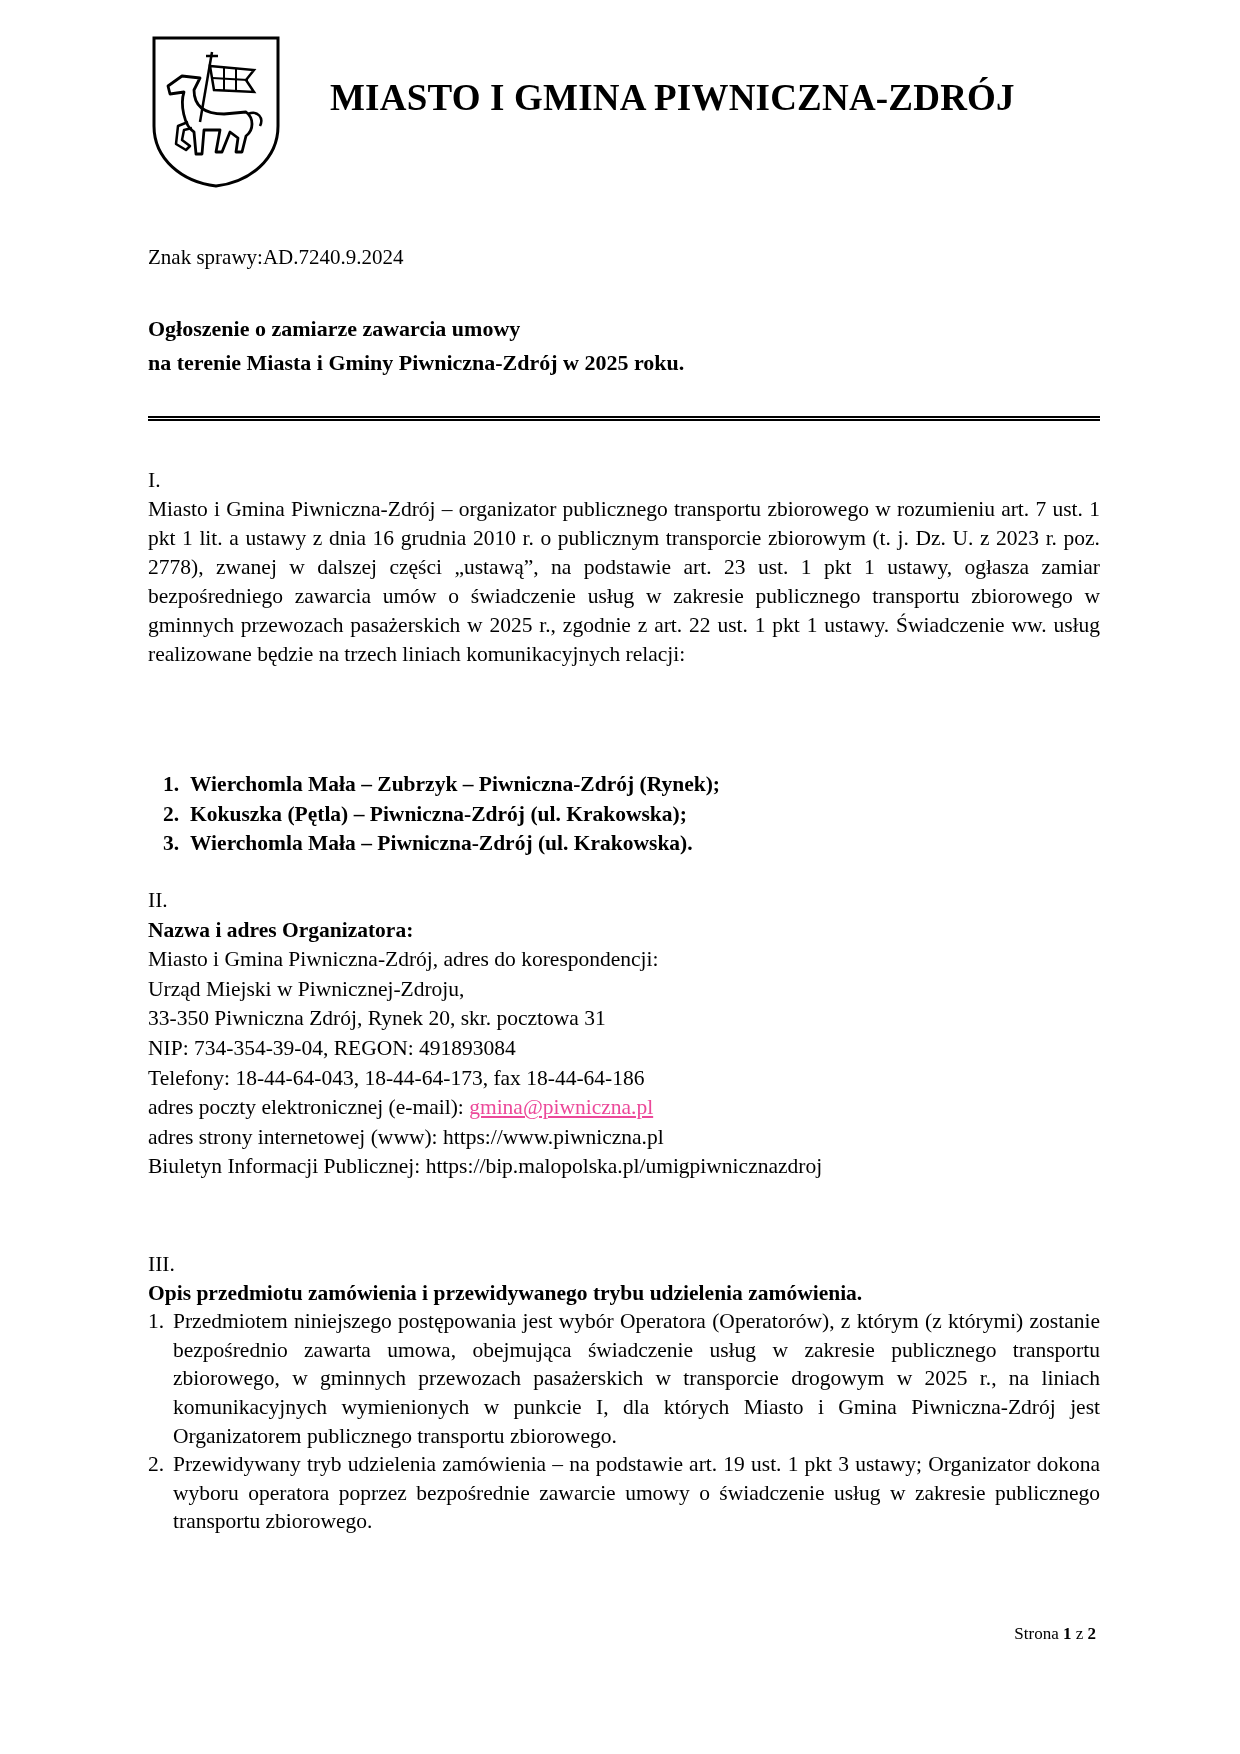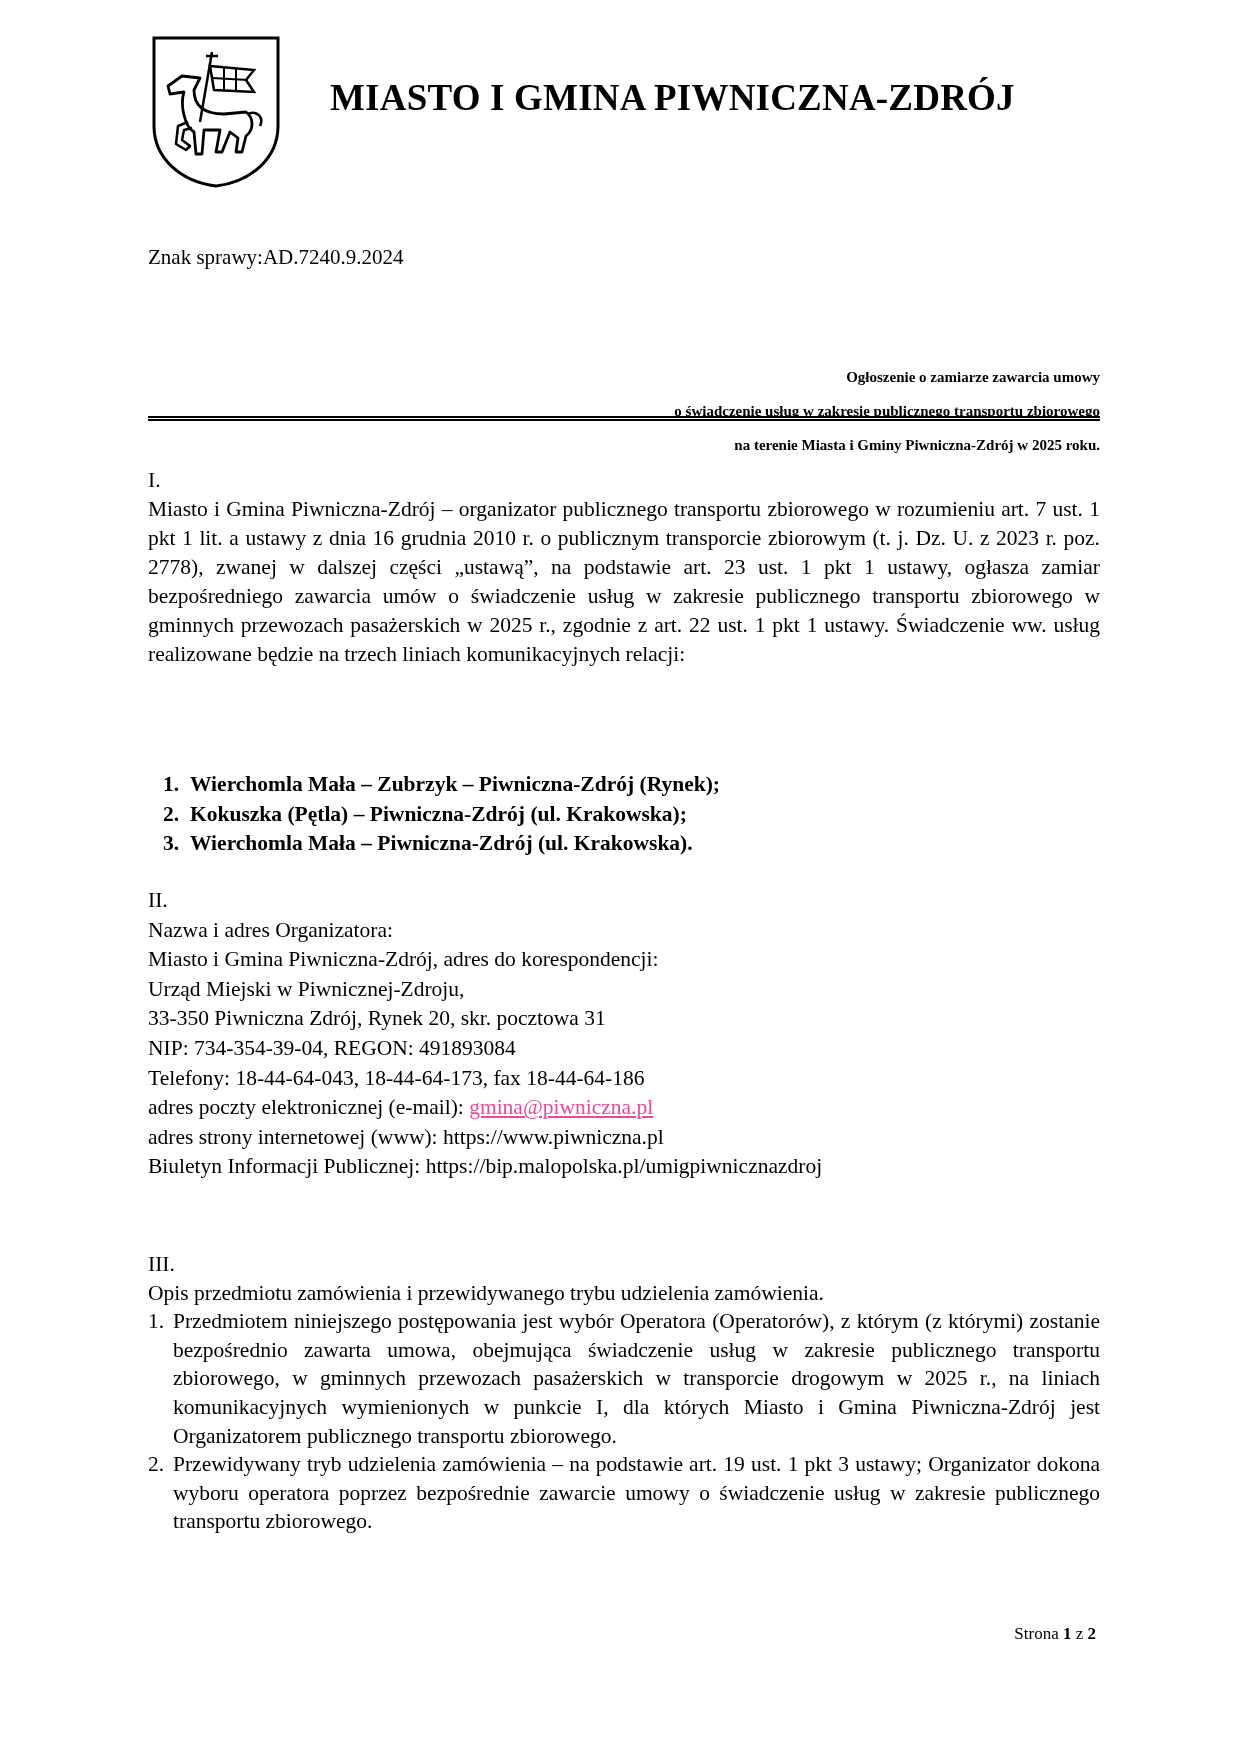--- a/index.html
+++ b/index.html
@@ -10,38 +10,38 @@
     .page { position: absolute; left: 0; top: 0; width: 1240px; height: 1754px; }
     .crest { position: absolute; left: 150px; top: 34px; width: 132px; height: 155px; }
     .org-title {
       position: absolute; left: 330px; top: 76px;
       font-size: 37px; font-weight: bold; letter-spacing: 0.2px; white-space: nowrap;
     }
     .case-ref { position: absolute; left: 148px; top: 245px; font-size: 21px; white-space: nowrap; }
     .case-ref .val { margin-left: 0; }
     .headline {
       position: absolute; left: 148px; width: 952px; top: 312px;
-      text-align: right; font-weight: bold; font-size: 15px; line-height: 34px; margin-top: 48px;
+      text-align: left; font-weight: bold; font-size: 22px; line-height: 34px;
     }
     .headline-rule { position: absolute; left: 148px; width: 952px; top: 416px; }
     .headline-rule .l1 { height: 2px; background: #000; }
     .headline-rule .l2 { height: 1px; background: #fff; }
     .headline-rule .l3 { height: 2px; background: #000; }
     .body-text {
       position: absolute; left: 148px; width: 952px;
       font-size: 21.5px; line-height: 29px;
     }
     .justify { text-align: justify; text-align-last: left; }
     .sec-num { display: block; }
     .route-list { position: absolute; left: 163px; top: 770px; font-size: 21.5px; line-height: 29.5px; font-weight: bold; }
     .route-list .item { display: flex; }
     .route-list .n { width: 27px; }
     .plain-line { display: block; white-space: nowrap; }
     .email-link { color: #ec4899; text-decoration: underline; }
-    .bold { font-weight: normal; }
+    .bold { font-weight: bold; }
     .numbered { display: flex; }
     .numbered .n { width: 25px; flex: 0 0 25px; }
     .numbered .t { flex: 1; text-align: justify; text-align-last: left; }
     .footer { position: absolute; right: 144px; top: 1624px; font-size: 17px; white-space: nowrap; }
     .footer b { font-weight: bold; }
   </style>
 </head>
 <body>
 
 <div class="page">
@@ -65,21 +65,20 @@
   </svg>
 
   <div class="org-title">MIASTO I GMINA PIWNICZNA-ZDRÓJ</div>
 
   <div class="case-ref">
     <span>Znak sprawy:</span><span class="val">AD.7240.9.2024</span>
   </div>
 
   <div class="headline">
     <div>Ogłoszenie o zamiarze zawarcia umowy</div>
-    <div>o świadczenie usług w zakresie publicznego transportu zbiorowego</div>
     <div>na terenie Miasta i Gminy Piwniczna-Zdrój w 2025 roku.</div>
   </div>
   <div class="headline-rule">
     <div class="l1"></div>
       <div class="l2"></div>
       <div class="l3"></div>
   </div>
 
   <div class="body-text" style="top: 466px;">
     <span class="sec-num">I.</span>

